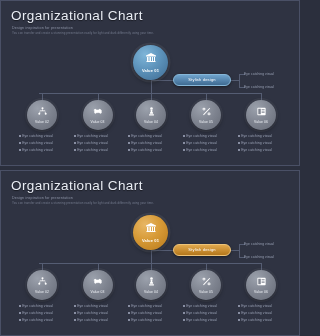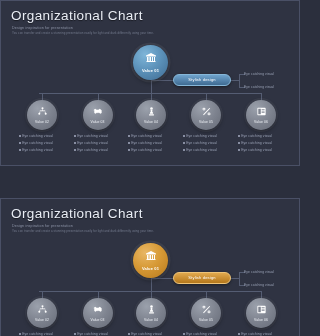--- a/index.html
+++ b/index.html
@@ -2,21 +2,21 @@
 <html><head>
 <meta charset="utf-8">
 <style>
   * { box-sizing: border-box; margin: 0; padding: 0; }
   html, body {
     width: 300px; height: 336px;
     background: #2b2f3d;
     font-family: "Liberation Sans", sans-serif;
     overflow: hidden;
   }
-  .deck { width: 300px; height: 264px; display: flex; flex-direction: column; gap: 28px; }
+  .deck { width: 300px; height: 264px; display: flex; flex-direction: column; }
 
   .slide {
     position: relative;
     width: 300px;
     height: 166px;
     background: #2f3342;
     border: 1px solid #4a5066;
     overflow: hidden;
     flex: none;
   }

